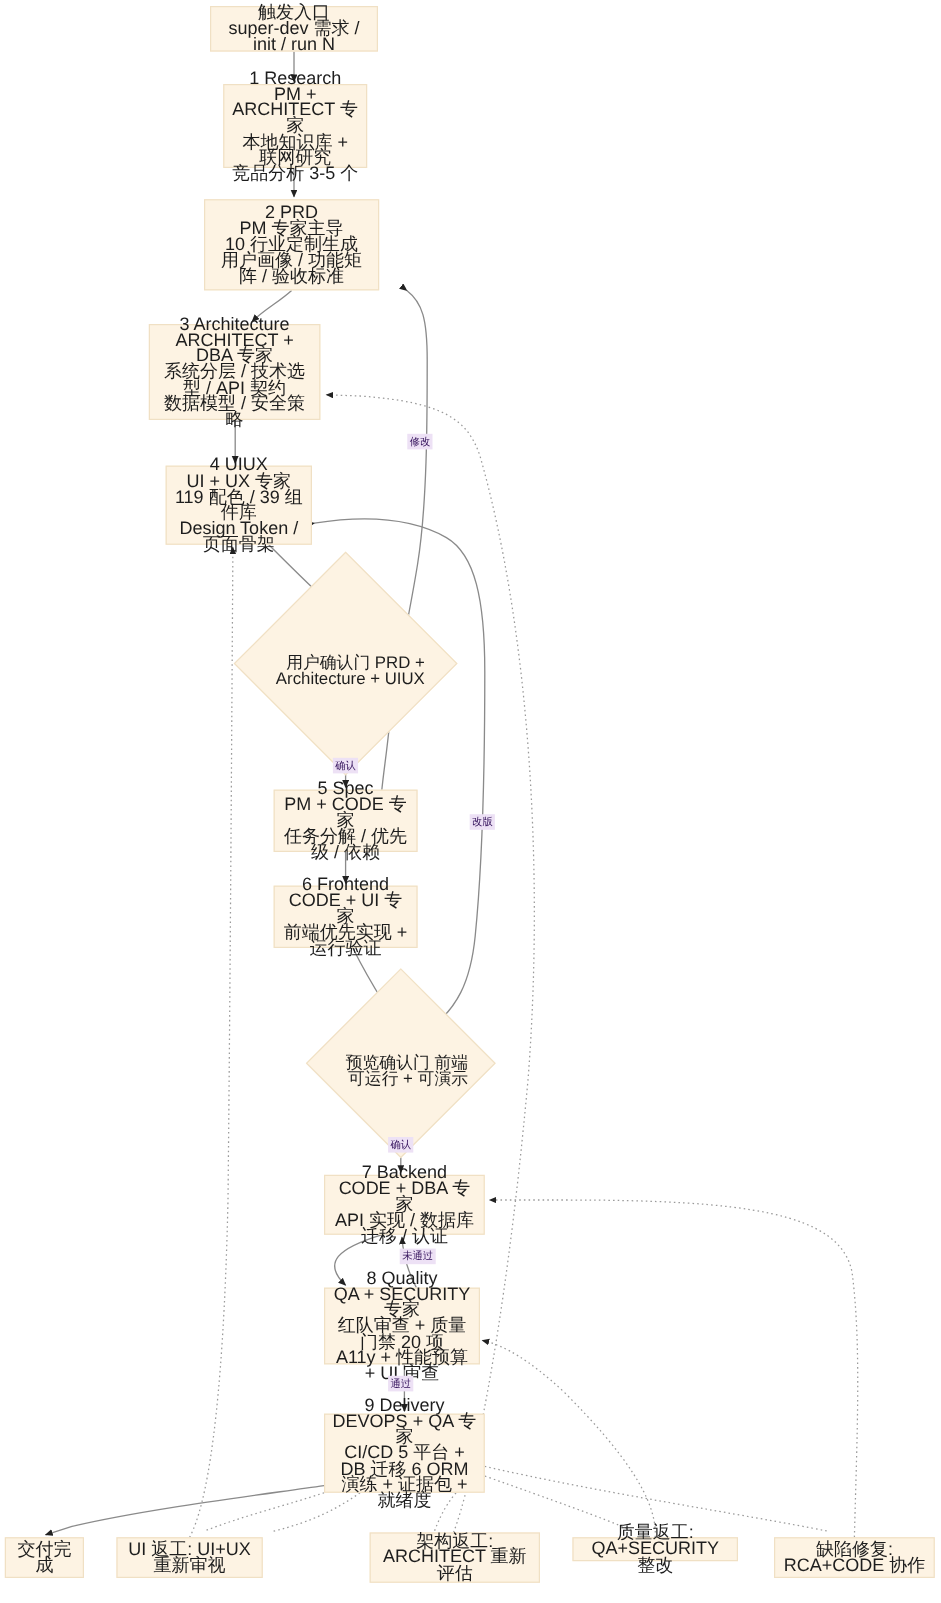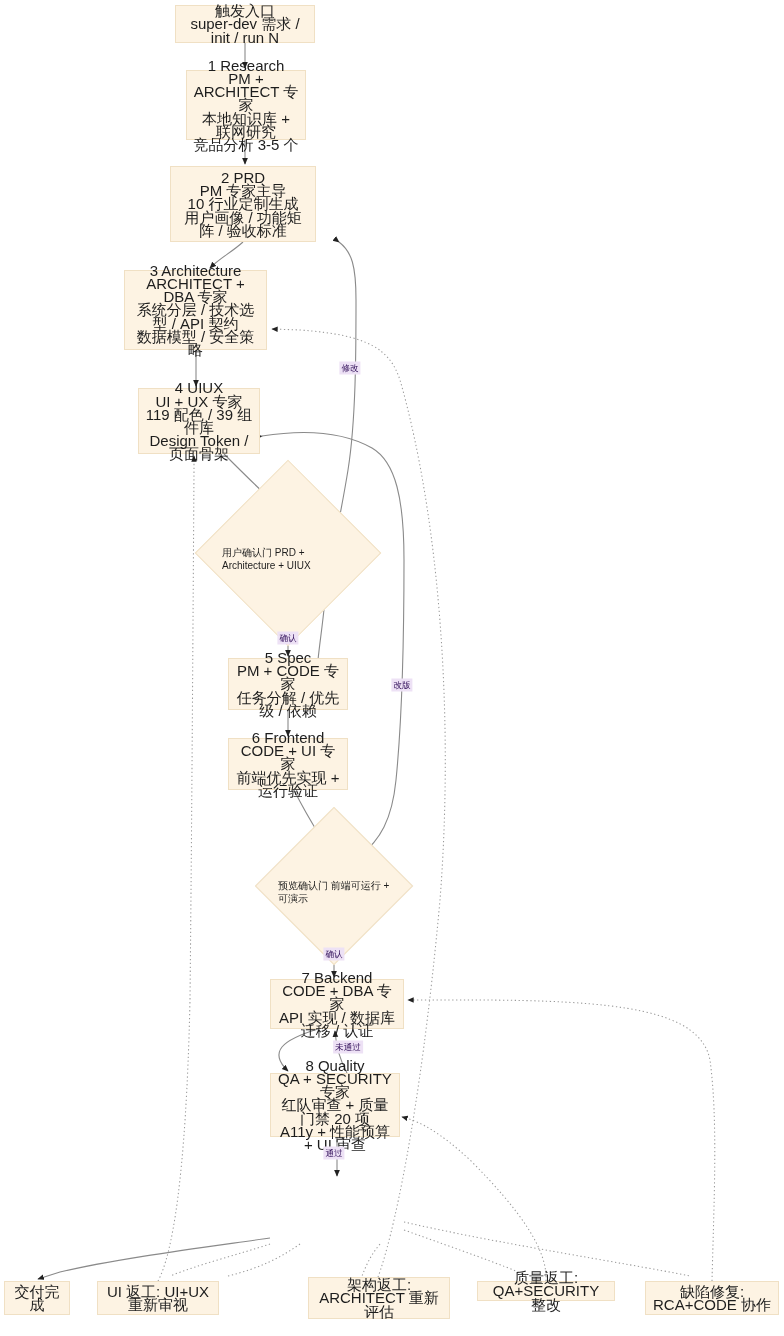--- a/index.html
+++ b/index.html
@@ -56,23 +56,23 @@
     width: 100%;
     height: 100%;
     background: #fdf3e3;
     border: 1px solid #f0e0c4;
     transform: rotate(45deg);
     box-sizing: border-box;
   }
   .diamond-text {
     position: relative;
     z-index: 2;
-    font-size: 10px;
+    font-size: 14px;
     line-height: 13.2px;
-    text-align: left;
+    text-align: right;
     color: #1d1d1d;
     width: 160px;
     margin-top: 12px;
   }
   .edge-label {
     position: absolute;
     background: #ede1f5;
     color: #33115b;
     font-size: 8.6px;
     line-height: 11px;
@@ -194,20 +194,26 @@
     <span class="ln">API 实现 / 数据库迁移 / 认证</span>
   </div>
 
   <div class="node" style="left:270px;top:1073px;width:130px;height:64px;">
     <span class="ln">8 Quality</span>
     <span class="ln">QA + SECURITY 专家</span>
     <span class="ln">红队审查 + 质量门禁 20 项</span>
     <span class="ln">A11y + 性能预算 + UI 审查</span>
   </div>
 
+  <div class="node" style="left:270px;top:1178px;width:134px;height:66px;">
+    <span class="ln">9 Delivery</span>
+    <span class="ln">DEVOPS + QA 专家</span>
+    <span class="ln">CI/CD 5 平台 + DB 迁移 6 ORM</span>
+    <span class="ln">演练 + 证据包 + 就绪度</span>
+  </div>
 
   <div class="node" style="left:4px;top:1281px;width:66px;height:34px;">
     <span class="ln">交付完成</span>
   </div>
 
   <div class="node" style="left:97px;top:1281px;width:122px;height:34px;text-align:center;">
     <span class="ln">UI 返工: UI+UX 重新审视</span>
   </div>
 
   <div class="node" style="left:308px;top:1277px;width:142px;height:42px;">

